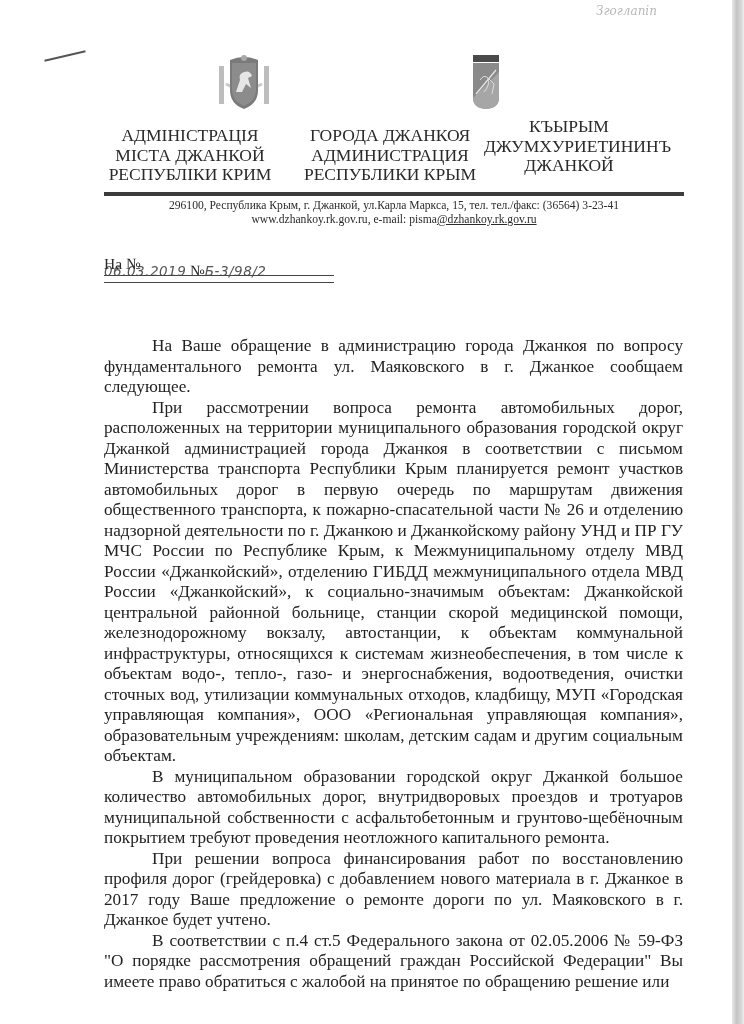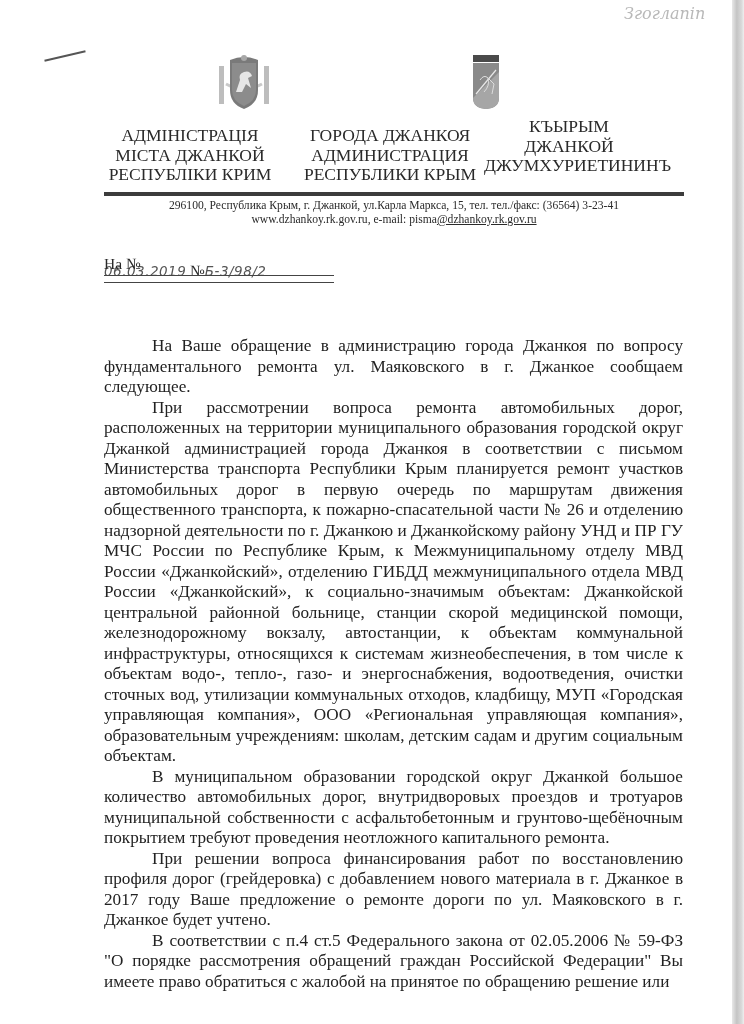--- a/index.html
+++ b/index.html
@@ -11,21 +11,21 @@
   }
   .right-edge {
     position: absolute; right: 0; top: 0; width: 12px; height: 1024px;
     background: linear-gradient(to right, #e8e8e8, #c4c4c4 40%, #dadada 80%, #efefef);
   }
   .pen-mark {
     position: absolute; left: 44px; top: 55px; width: 42px; height: 2px;
     background: #555; transform: rotate(-13deg);
   }
   .handwritten-corner {
-    position: absolute; left: 624px; top: 4px; font-size: 16px;
+    position: absolute; left: 596px; top: 4px; font-size: 12px;
     font-style: italic; color: #b8b8b8; font-family: "DejaVu Serif", serif;
   }
   .coat {
     position: absolute;
   }
   .coat-crimea { left: 218px; top: 54px; width: 52px; height: 56px; }
   .coat-dzhankoy { left: 472px; top: 54px; width: 28px; height: 56px; }
   .header-col {
     position: absolute; top: 122px; text-align: center;
     font-size: 17.5px; line-height: 19.5px; color: #2a2a2a;
@@ -91,22 +91,22 @@
   <div>МІСТА ДЖАНКОЙ</div>
   <div>РЕСПУБЛІКИ КРИМ</div>
 </div>
 <div class="header-col col-ru">
   <div>ГОРОДА ДЖАНКОЯ</div>
   <div>АДМИНИСТРАЦИЯ</div>
   <div>РЕСПУБЛИКИ КРЫМ</div>
 </div>
 <div class="header-col col-crh">
   <div>КЪЫРЫМ</div>
+  <div>ДЖУМХУРИЕТИНИНЪ</div>
   <div>ДЖАНКОЙ</div>
-  <div>ДЖУМХУРИЕТИНИНЪ</div>
 </div>
 
 <div class="header-rule"></div>
 
 <div class="address">
   <div>296100, Республика Крым, г. Джанкой, ул.Карла Маркса, 15, тел. тел./факс: (36564) 3-23-41</div>
   <div>
     <span>www.dzhankoy.rk.gov.ru</span><span>, e-mail: pisma</span><a>@dzhankoy.rk.gov.ru</a>
   </div>
 </div>

